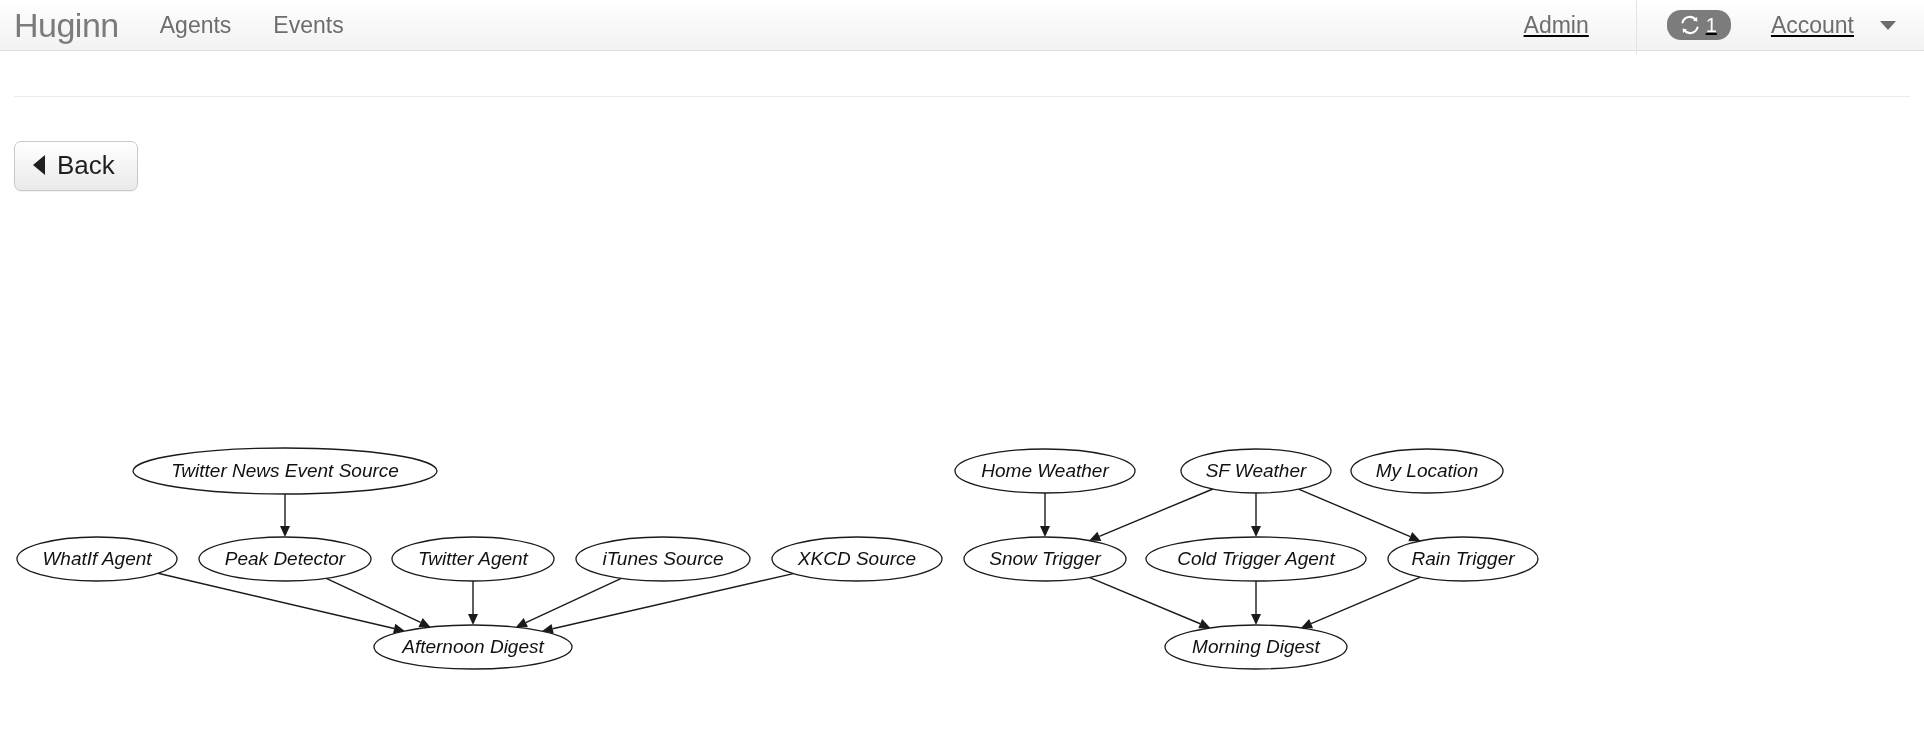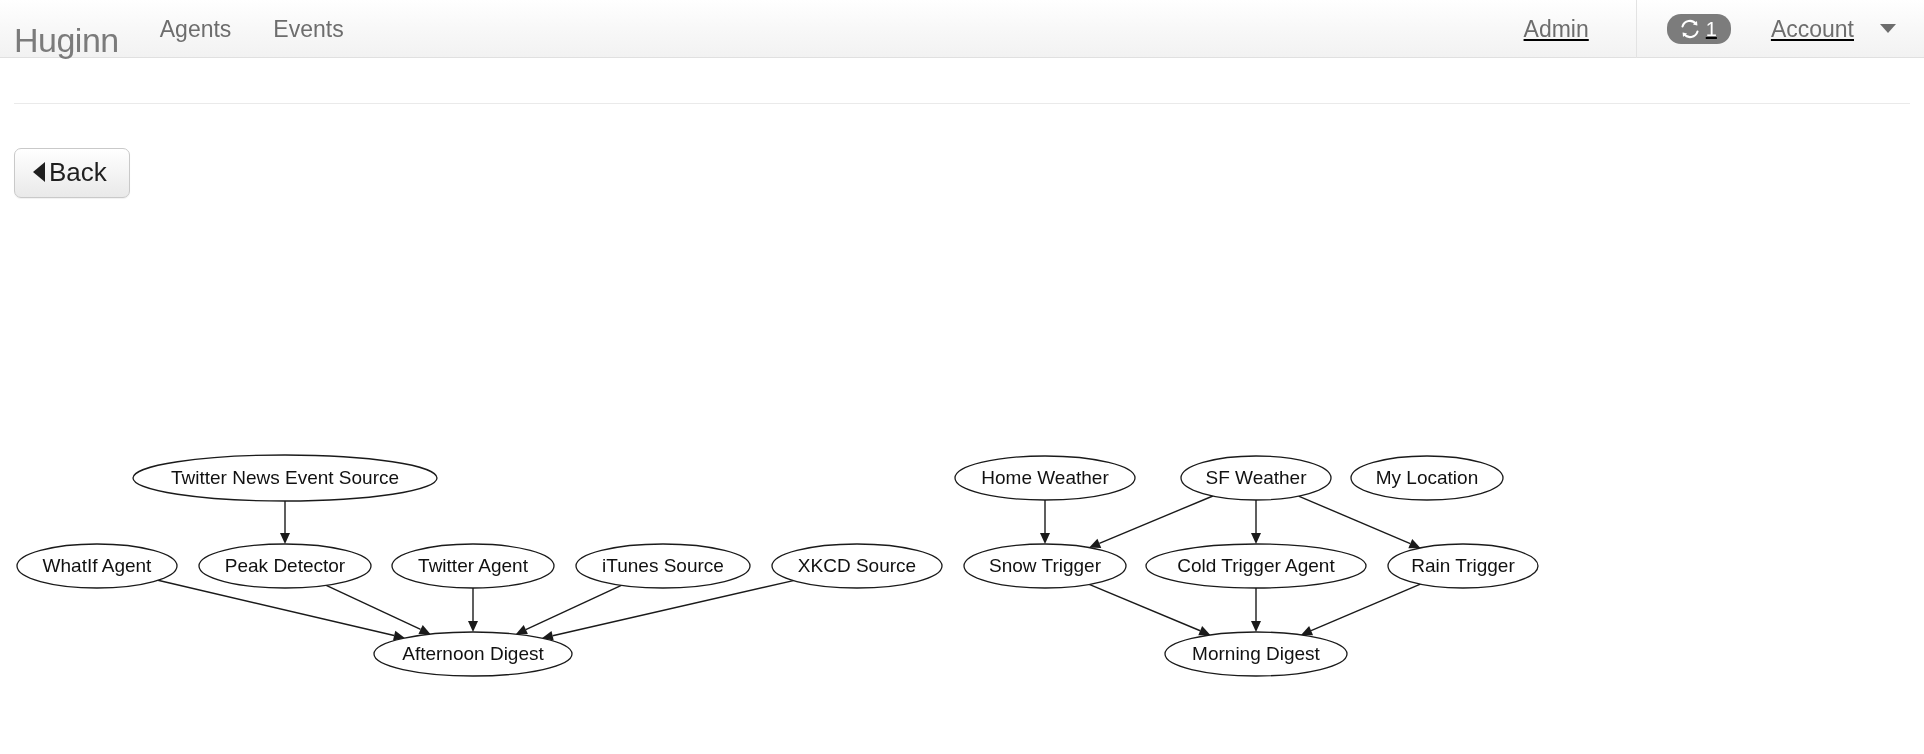--- a/index.html
+++ b/index.html
@@ -7,26 +7,26 @@
     margin: 0; padding: 0;
     width: 1924px; height: 754px;
     background: #ffffff;
     font-family: "Liberation Sans", sans-serif;
     overflow: hidden;
   }
 
   
   .navbar {
     position: relative;
-    height: 58px;
+    height: 51px;
     width: 100%;
     background: linear-gradient(to bottom, #ffffff 0%, #f8f8f8 50%, #f2f2f2 100%);
     border-bottom: 1px solid #e0e0e0;
     display: flex;
-    align-items: flex-end;
+    align-items: center;
     padding: 0;
   }
   .brand {
     font-size: 34px;
     color: #7b7b7b;
     font-weight: 400;
     padding: 0 20px 0 14px;
     letter-spacing: -0.5px;
     line-height: 1;
     text-decoration: none;
@@ -106,21 +106,21 @@
     border: 0;
     border-top: 1px solid #eaeaea;
     margin: 45px 0 0 0;
   }
 
   
   .btn-back {
     margin-top: 44px;
     display: inline-flex;
     align-items: center;
-    gap: 4px;
+    gap: 12px;
     background: linear-gradient(to bottom, #ffffff 0%, #f4f4f4 50%, #e9e9e9 100%);
     border: 1px solid #c9c9c9;
     border-radius: 7px;
     padding: 9px 22px 10px 18px;
     font-size: 26px;
     color: #1f1f1f;
     cursor: pointer;
     box-shadow: 0 1px 1px rgba(0,0,0,0.06);
     line-height: 1.1;
     font-family: "Liberation Sans", sans-serif;
@@ -133,20 +133,21 @@
     border-right: 12px solid #1f1f1f;
   }
 
   
   .graph-wrap {
     position: absolute;
     left: 0;
     top: 330px;
     width: 1924px;
     height: 290px;
+    font-style: italic;
   }
   .graph-svg { display: block; }
   .node-ellipse {
     fill: #ffffff;
     stroke: #1a1a1a;
     stroke-width: 1.3;
   }
   .node-label {
     font-family: "Liberation Sans", sans-serif;
     font-size: 19px;

